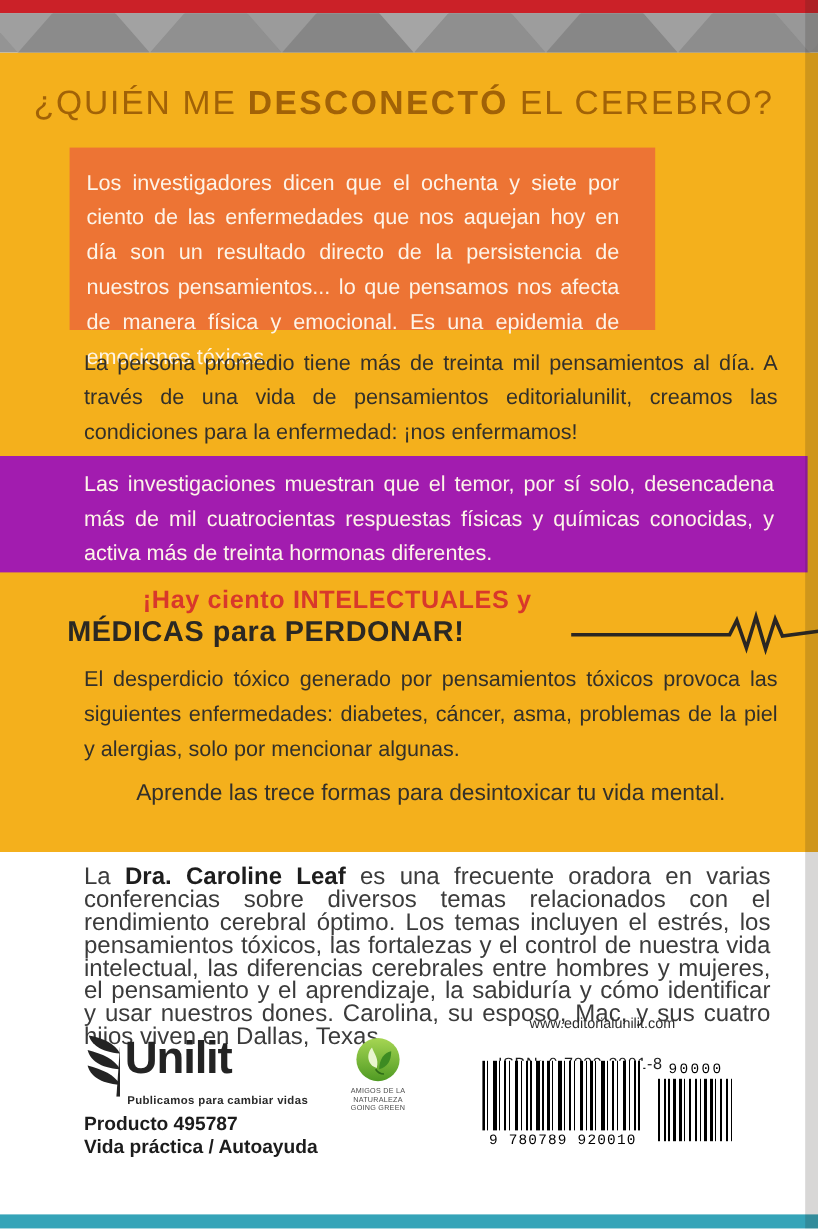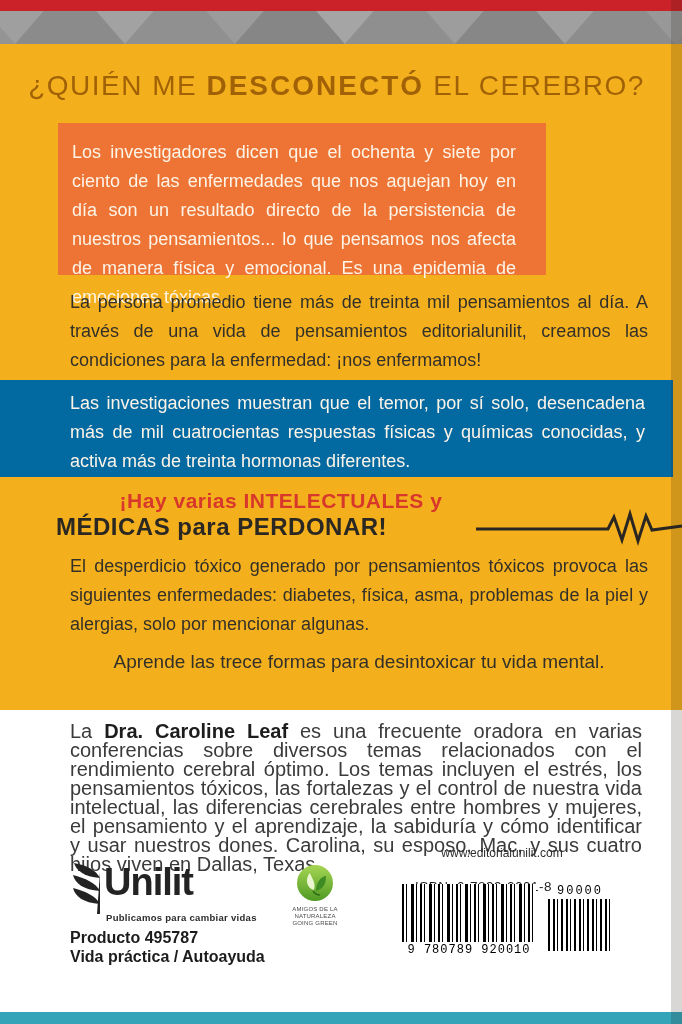--- a/index.html
+++ b/index.html
@@ -18,21 +18,21 @@
   
   .title{left:0;top:70px;width:673px;text-align:center;color:#a16207;
          font-size:28px;letter-spacing:1.5px;white-space:nowrap;}
   .title .light{font-weight:normal;}
   .title .heavy{font-weight:bold;letter-spacing:2px;}
   
   .orange-box{left:58px;top:123px;width:488px;height:152px;background:#ed7434;box-sizing:border-box;
               padding:15px 30px 0 14px;}
   .orange-box p,.teal-box p{margin:0;color:#fdf4e8;font-size:18px;line-height:29px;text-align:justify;}
   .stat-par{left:70px;top:288px;width:578px;color:#33302a;font-size:18px;line-height:29px;text-align:justify;margin:0;}
-  .teal-box{left:0;top:380px;width:673px;height:97px;background:#0369a1;box-sizing:border-box;
+  .teal-box{left:0;top:380px;width:673px;height:97px;background:#a21caf;box-sizing:border-box;
             padding:9px 28px 0 70px;}
   .headline1{left:0;top:489px;width:562px;text-align:center;color:#d8382b;
              font-size:21px;font-weight:bold;letter-spacing:.5px;margin:0;}
   .headline2{left:56px;top:513px;width:578px;text-align:left;color:#2b2823;
              font-size:24px;font-weight:bold;letter-spacing:.5px;margin:0;}
   .ekg{left:468px;top:503px;width:214px;height:52px;}
   .toxic-par{left:70px;top:552px;width:578px;color:#33302a;font-size:18px;line-height:29px;text-align:justify;margin:0;}
   .cta{left:70px;top:651px;width:578px;text-align:center;color:#33302a;font-size:19px;margin:0;}
   
   .author-par{left:70px;top:722px;width:572px;margin:0;color:#3b3b3b;
@@ -95,27 +95,27 @@
   <div class="abs orange-box">
     <p>Los investigadores dicen que el ochenta y siete por ciento de las enfermedades que nos aquejan hoy en día son un resultado directo de la persistencia de nuestros pensamientos... lo que pensamos nos afecta de manera física y emocional. Es una epidemia de emociones tóxicas.</p>
   </div>
 
   <p class="abs stat-par">La persona promedio tiene más de treinta mil pensamientos al día. A través de una vida de pensamientos editorialunilit, creamos las condiciones para la enfermedad: ¡nos enfermamos!</p>
 
   <div class="abs teal-box">
     <p>Las investigaciones muestran que el temor, por sí solo, desencadena más de mil cuatrocientas respuestas físicas y químicas conocidas, y activa más de treinta hormonas diferentes.</p>
   </div>
 
-  <p class="abs headline1">¡Hay varias INTELECTUALES y</p>
+  <p class="abs headline1">¡Hay ciento INTELECTUALES y</p>
   <p class="abs headline2">MÉDICAS para PERDONAR!</p>
   <svg class="abs ekg" viewBox="0 0 214 52">
     <polyline points="8,26 140,26 146,14 154,37 162,11 170,38 178,13 184,27 214,23" fill="none" stroke="#2a2622" stroke-width="3"></polyline>
   </svg>
 
-  <p class="abs toxic-par">El desperdicio tóxico generado por pensamientos tóxicos provoca las siguientes enfermedades: diabetes, física, asma, problemas de la piel y alergias, solo por mencionar algunas.</p>
+  <p class="abs toxic-par">El desperdicio tóxico generado por pensamientos tóxicos provoca las siguientes enfermedades: diabetes, cáncer, asma, problemas de la piel y alergias, solo por mencionar algunas.</p>
 
   <p class="abs cta">Aprende las trece formas para desintoxicar tu vida mental.</p>
 
   <p class="abs author-par"><span>La </span><b>Dra. Caroline Leaf</b><span> es una frecuente oradora en varias conferencias sobre diversos temas relacionados con el rendimiento cerebral óptimo. Los temas incluyen el estrés, los pensamientos tóxicos, las fortalezas y el control de nuestra vida intelectual, las diferencias cerebrales entre hombres y mujeres, el pensamiento y el aprendizaje, la sabiduría y cómo identificar y usar nuestros dones. Carolina, su esposo, Mac, y sus cuatro hijos viven en Dallas, Texas.</span></p>
 
   <p class="abs website">www.editorialunilit.com</p>
   <p class="abs isbn-label">ISBN: 0-7899-2001-8</p>
 
   <div class="abs barcode-main">
     <div class="bars"></div>

